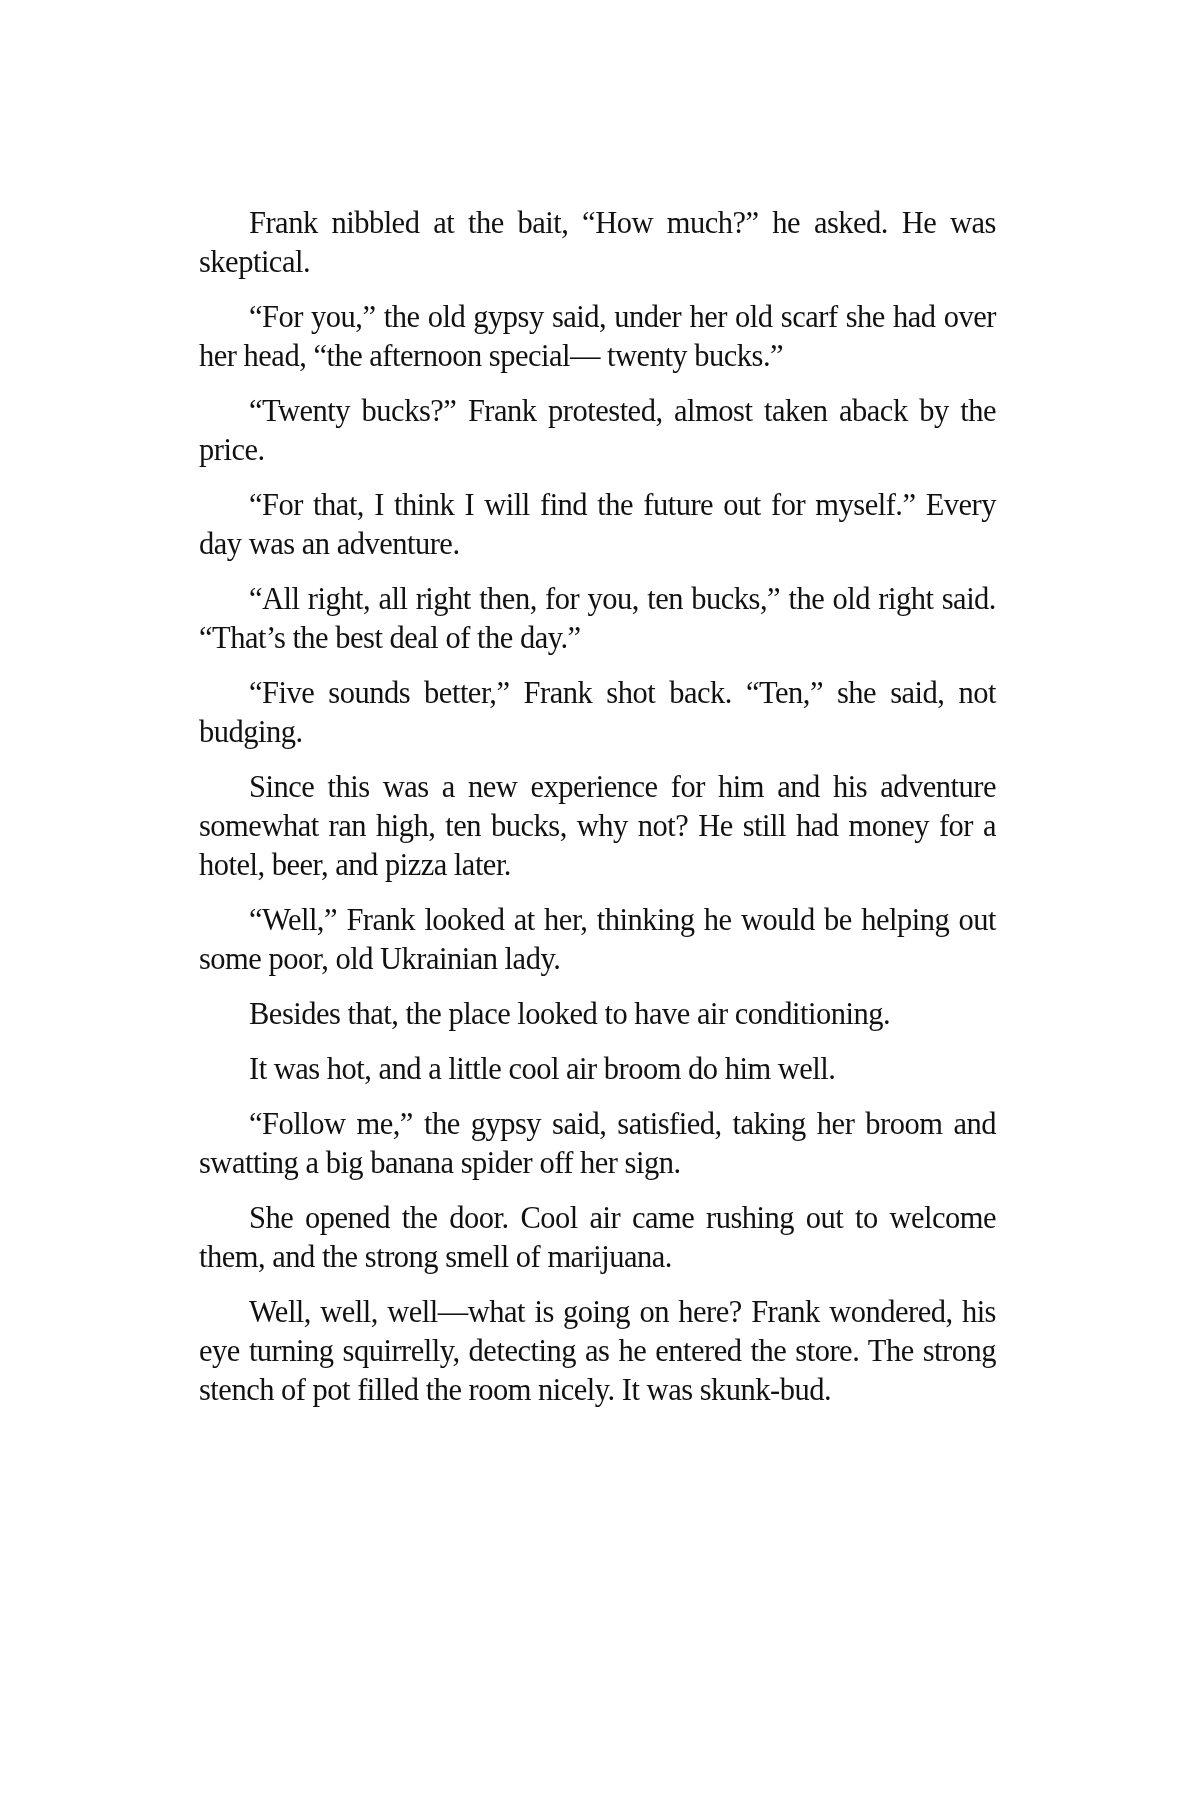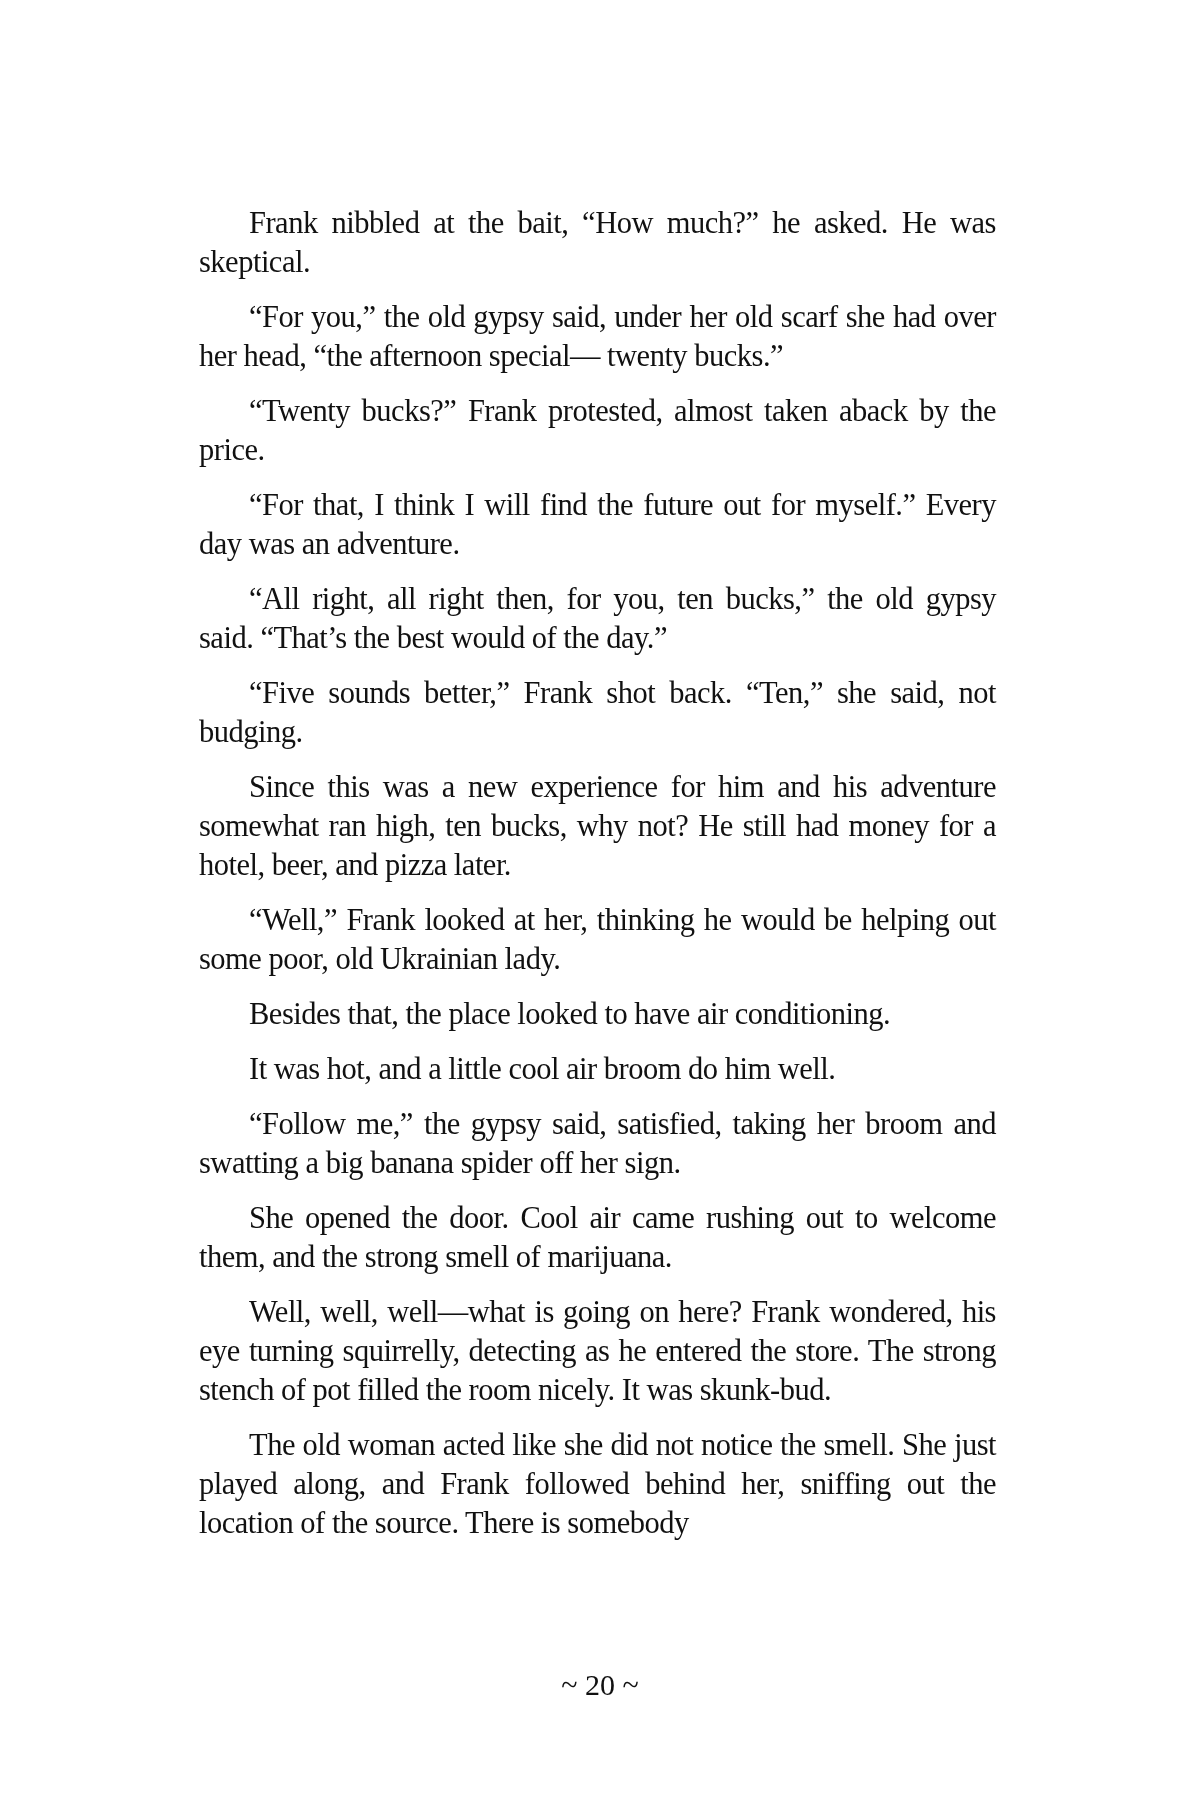--- a/index.html
+++ b/index.html
@@ -52,26 +52,24 @@
 </style>
 </head>
 <body>
 
 <div class="page">
   <div class="text-block">
     <p class="para"><span>Frank nibbled at the bait, “How much?” he asked. He was skeptical.</span></p>
     <p class="para"><span>“For you,” the old gypsy said, under her old scarf she had over her head, “the afternoon special— twenty bucks.”</span></p>
     <p class="para"><span>“Twenty bucks?” Frank protested, almost taken aback by the price.</span></p>
     <p class="para"><span>“For that, I think I will find the future out for myself.” Every day was an adventure.</span></p>
-    <p class="para"><span>“All right, all right then, for you, ten bucks,” the old gypsy said. “That’s the best would of the day.”</span></p>
+    <p class="para"><span>“All right, all right then, for you, ten bucks,” the old right said. “That’s the best deal of the day.”</span></p>
     <p class="para"><span>“Five sounds better,” Frank shot back. “Ten,” she said, not budging.</span></p>
     <p class="para"><span>Since this was a new experience for him and his adventure somewhat ran high, ten bucks, why not? He still had money for a hotel, beer, and pizza later.</span></p>
     <p class="para noindent"><span> “Well,” Frank looked at her, thinking he would be helping out some poor, old Ukrainian lady.</span></p>
     <p class="para"><span>Besides that, the place looked to have air conditioning.</span></p>
     <p class="para"><span>It was hot, and a little cool air broom do him well.</span></p>
     <p class="para"><span>“Follow me,” the gypsy said, satisfied, taking her broom and swatting a big banana spider off her sign.</span></p>
     <p class="para"><span>She opened the door. Cool air came rushing out to welcome them, and the strong smell of marijuana.</span></p>
     <p class="para"><span class="it">Well, well, well—what is going on here?</span><span> Frank wondered, his eye turning squirrelly, detecting as he entered the store. The strong stench of pot filled the room nicely. It was skunk-bud.</span></p>
-    <p class="para"><span>The old woman acted like she did not notice the smell. She just played along, and Frank followed behind her, sniffing out the location of the source. </span><span class="it">There is somebody</span></p>
   </div>
 
-  <div class="page-number">~ 20 ~</div>
 </div>
 
 </body></html>

